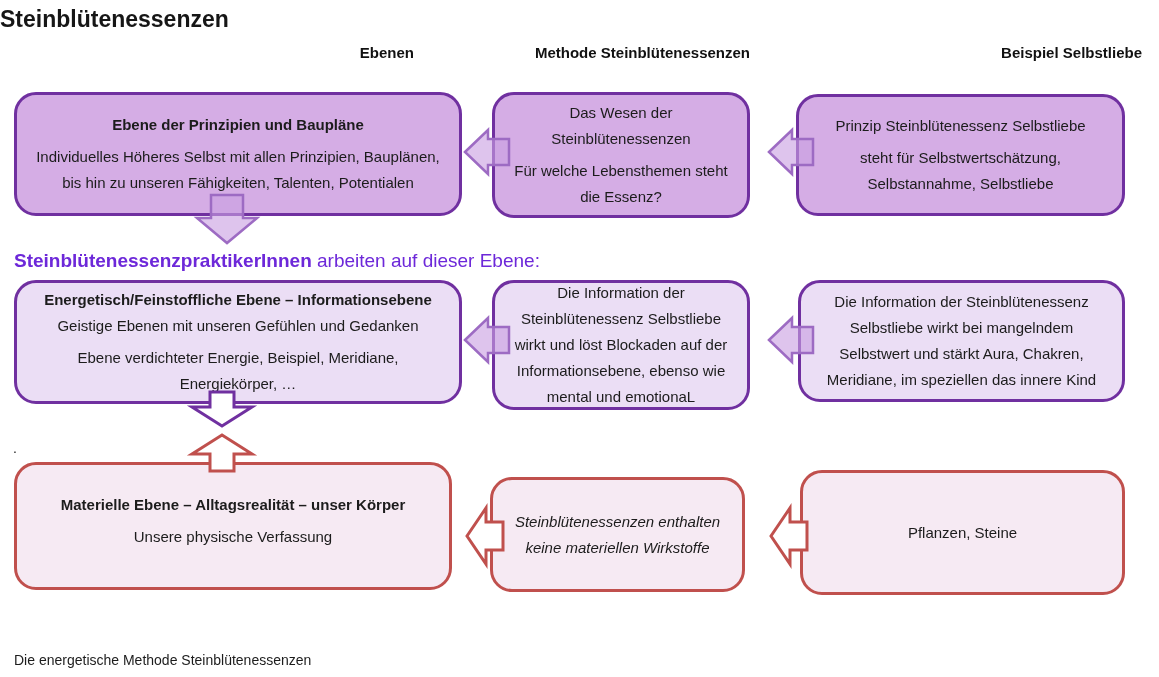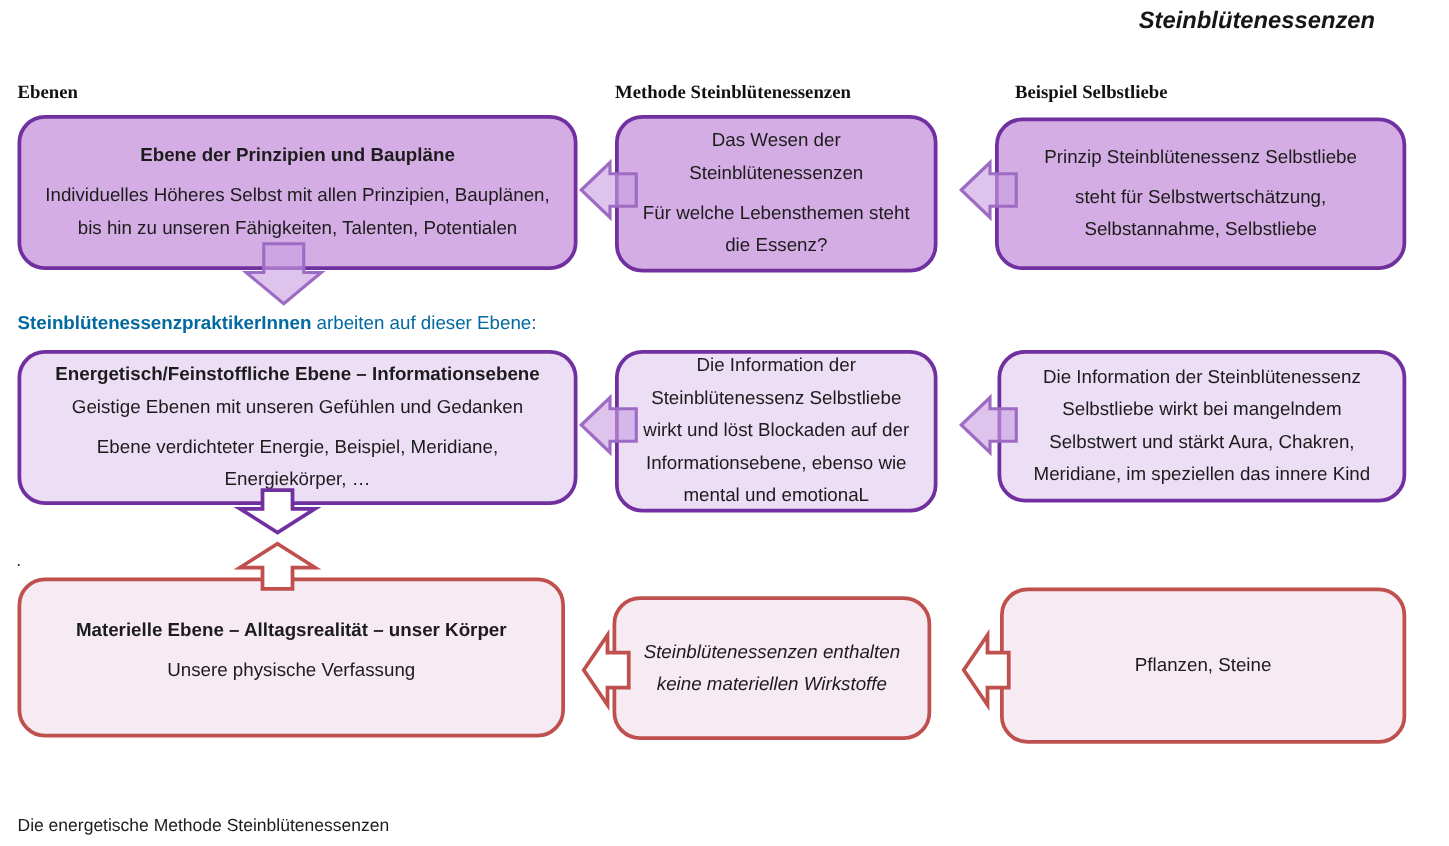--- a/index.html
+++ b/index.html
@@ -2,40 +2,40 @@
 <html><head>
 <meta charset="utf-8">
 <style>
   html,body { margin:0; padding:0; background:#ffffff; }
   .canvas {
     position:relative; width:1159px; height:677px; background:#ffffff;
     font-family:"Liberation Sans", sans-serif; overflow:hidden;
   }
   .title {
     position:absolute; top:6px; left:0; width:1100px; margin:0;
-    text-align:right; font-size:19px; font-weight:bold; color:#161616;font-style:italic;
+    text-align:left; font-size:23px; font-weight:bold; color:#161616;
   }
   .col-header {
-    position:absolute; top:66px; font-weight:bold; font-size:15px;
-    color:#111; text-align:left;font-family:Liberation Serif, serif;
+    position:absolute; top:44px; font-weight:bold; font-size:15px;
+    color:#111; text-align:right;
   }
   .box {
     position:absolute; box-sizing:border-box; border:3px solid;
     border-radius:22px; display:flex; flex-direction:column;
     align-items:center; justify-content:center; text-align:center;
     font-size:15px; line-height:26px; color:#1c1c1c; padding:4px 14px;
     z-index:1;
   }
   .box p { margin:3px 0; }
   .purple-strong { background:#d5ade5; border-color:#7030a0; }
   .purple-light  { background:#ebdef5; border-color:#7030a0; }
   .pink          { background:#f6eaf3; border-color:#c0504d; }
   .bh { font-weight:bold; }
   .top-align { justify-content:flex-start; padding-top:24px; }
-  .note { position:absolute; left:14px; top:250px; font-size:15px; color:#0369a1; }
+  .note { position:absolute; left:14px; top:250px; font-size:19px; color:#6d28d9; }
   .note b { font-weight:bold; }
   .footer { position:absolute; left:14px; top:652px; font-size:14px; color:#1c1c1c; }
   .stray { position:absolute; left:13px; top:440px; font-size:14px; color:#1c1c1c; }
   svg.arrow { position:absolute; overflow:visible; z-index:2; }
   .ap { fill:#c9a0e2; fill-opacity:0.62; stroke:#9d6bc3; stroke-width:2.5; stroke-linejoin:miter; }
   .awp { fill:#ffffff; stroke:#7030a0; stroke-width:3; stroke-linejoin:miter; }
   .awr { fill:#ffffff; stroke:#c0504d; stroke-width:3; stroke-linejoin:miter; }
 </style>
 </head>
 <body>

